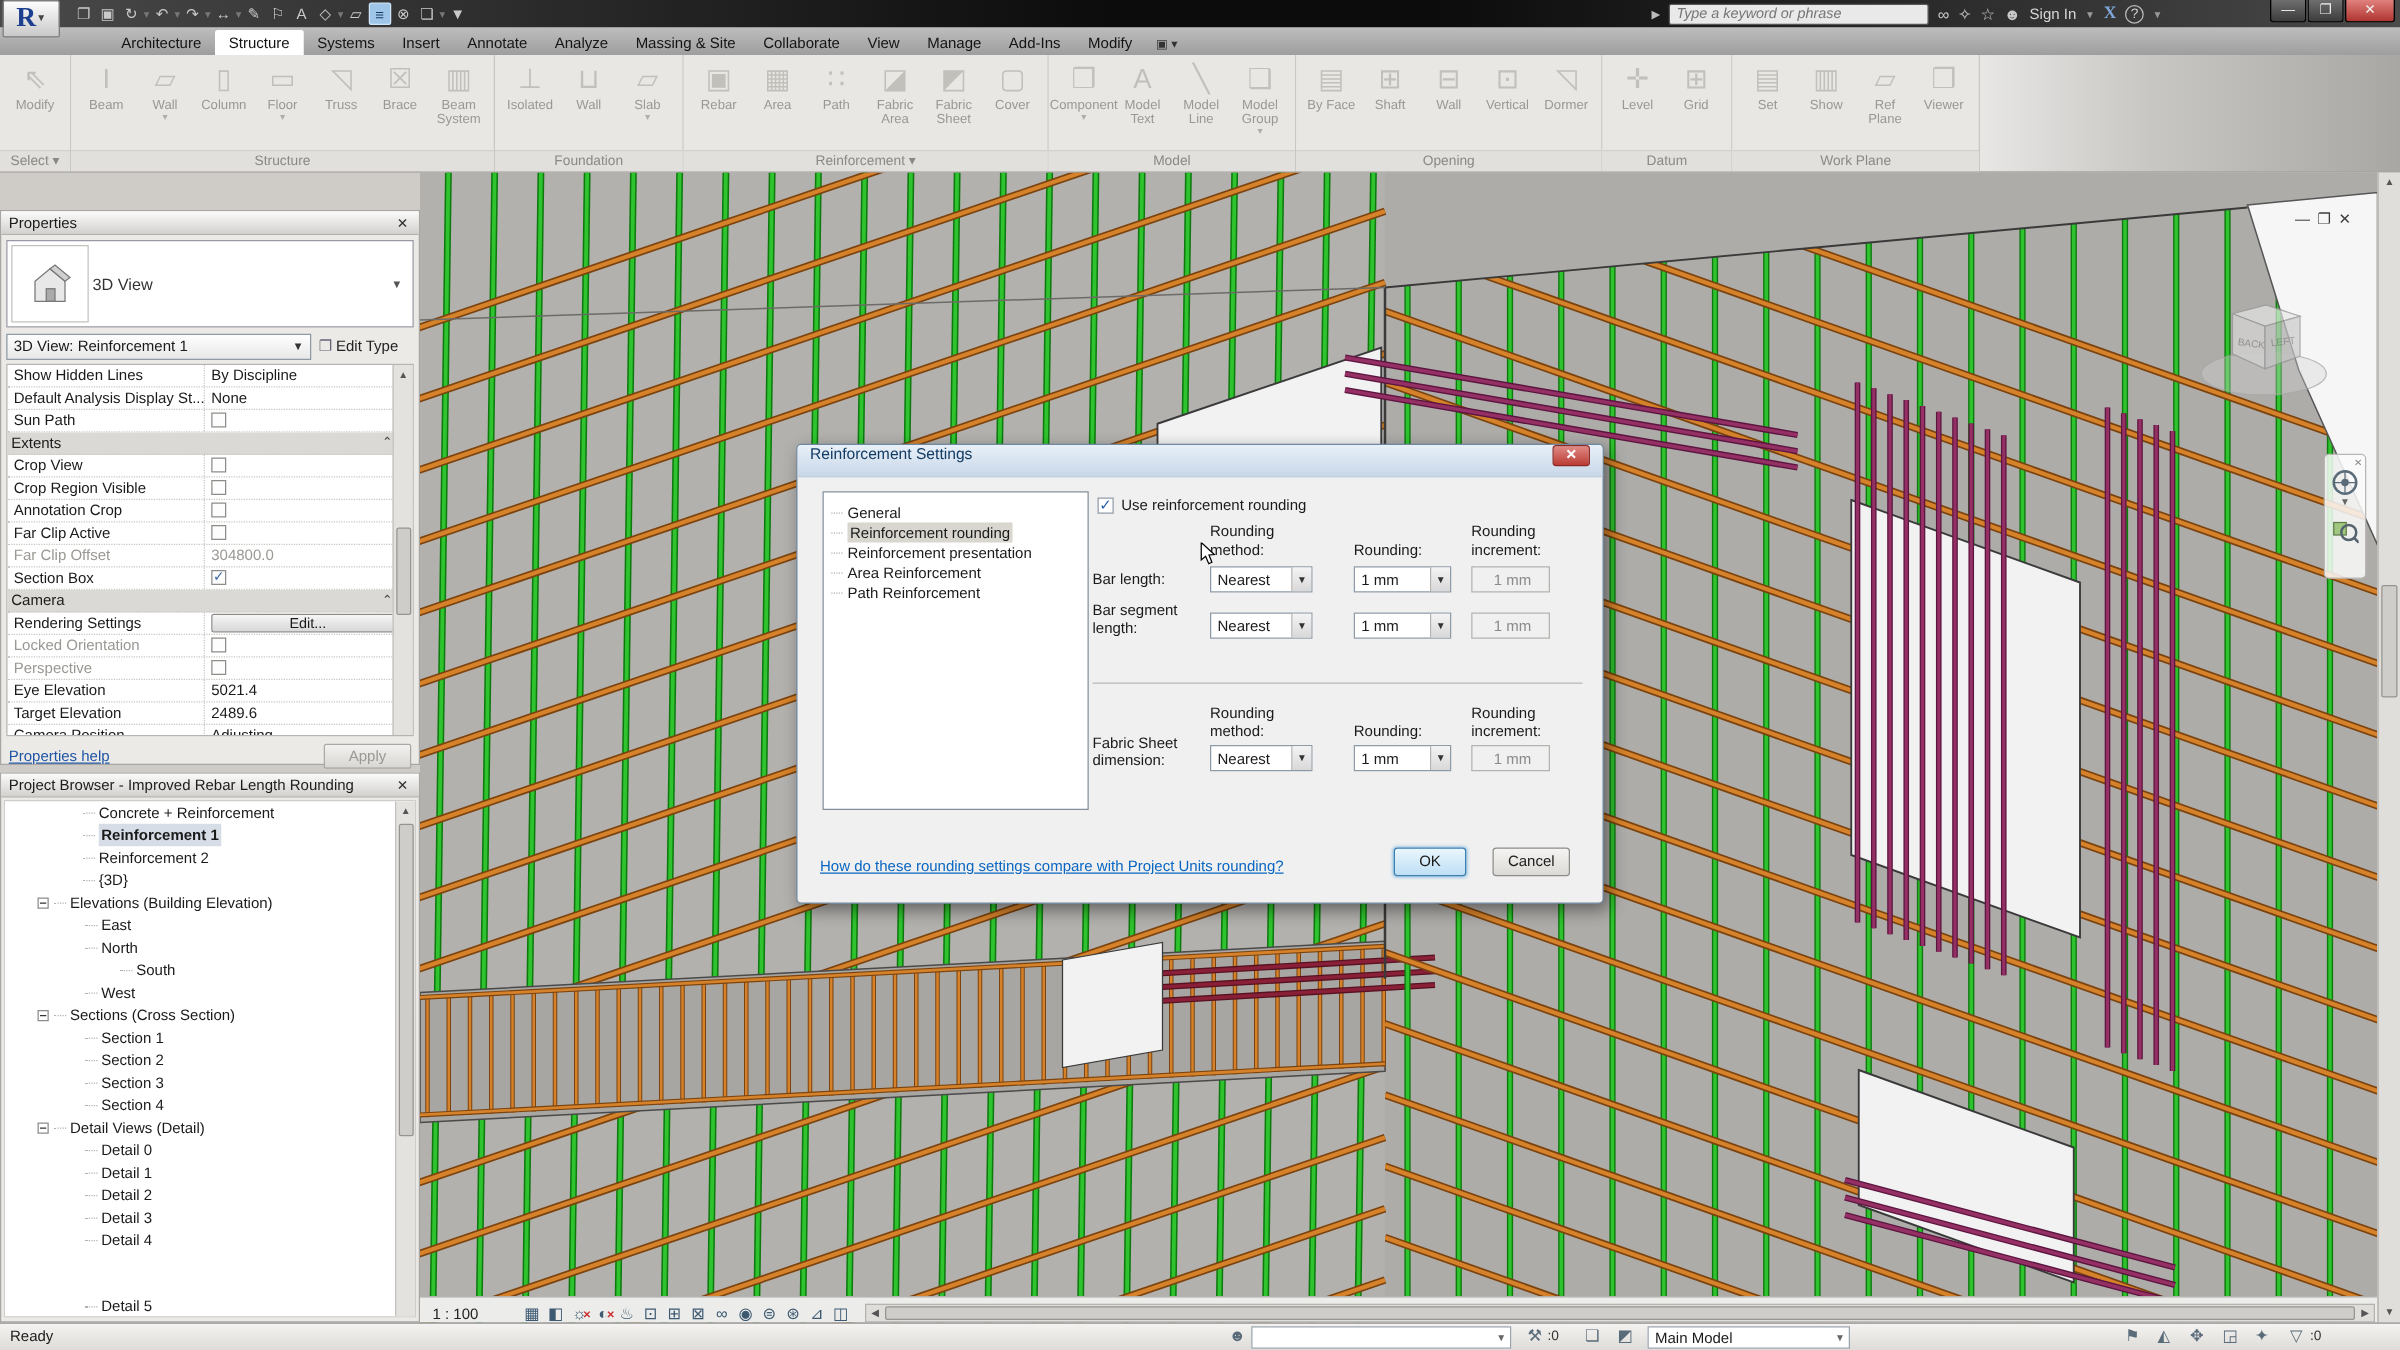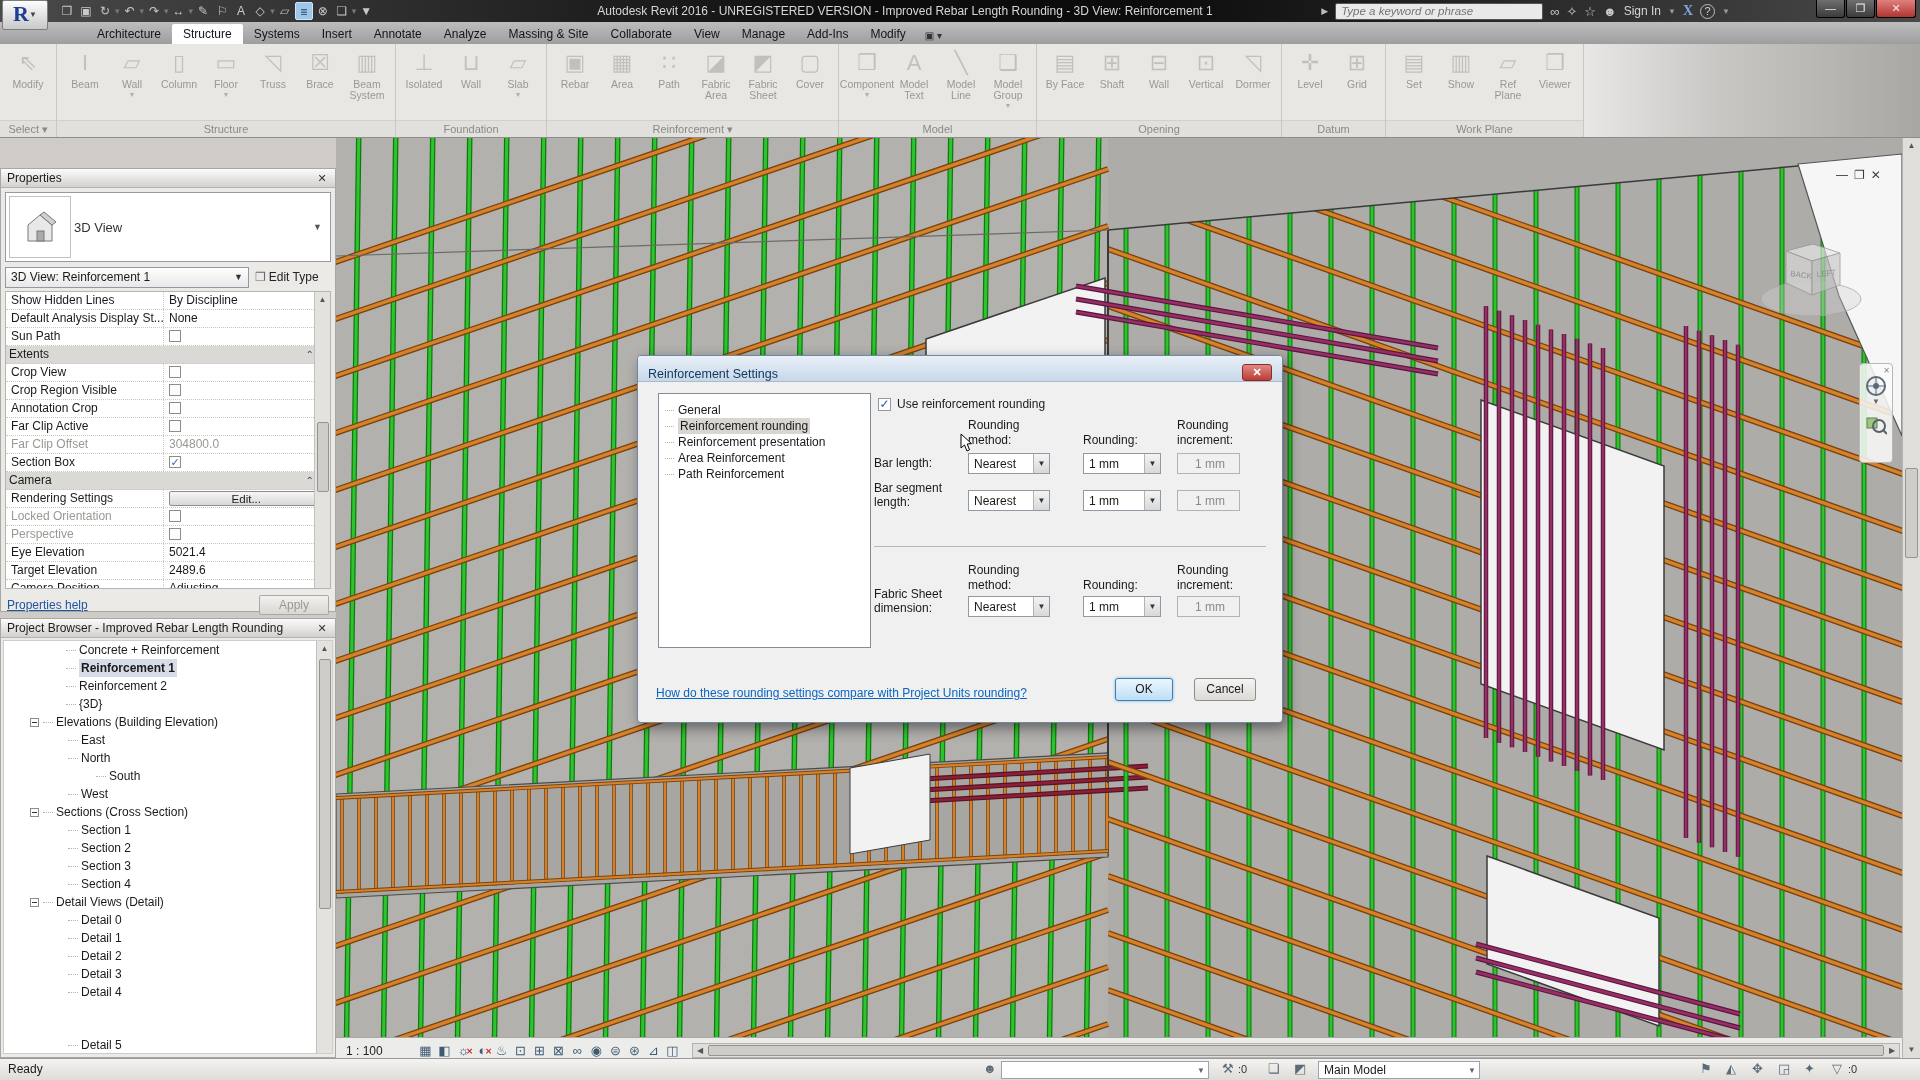--- a/index.html
+++ b/index.html
@@ -117,21 +117,21 @@
   #hscroll .thumb { flex:1; height:11px; margin:0 1px; background:#cfcdc9; border:1px solid #96948f; border-radius:2px;}
   #vscroll { position:absolute; left:1902px; top:138px; width:18px; height:920px; background:#e0deda; border-left:1px solid #b5b3af;}
   #vscroll .ar { height:16px; text-align:center; font-size:8px; color:#555; line-height:16px;}
   #vscroll .thumb { position:absolute; left:2px; top:330px; width:13px; height:90px; background:#cfcdc9; border:1px solid #96948f; border-radius:2px;}
   #vscroll .ar.bottom { position:absolute; bottom:0; width:100%; }
 
   
   #dialog { position:absolute; left:637px; top:355px; width:646px; height:368px; background:#f0f0f0;
     border:1px solid #6f87a0; border-radius:4px; box-shadow:4px 5px 14px rgba(0,0,0,.45); z-index:50;}
   #dlg-title { height:26px; background:linear-gradient(#e8f0f8,#c8d7e8); border-bottom:1px solid #a8bccf;
-    border-radius:3px 3px 0 0; display:flex; align-items:flex-end; padding:0 10px; font-size:12.5px; color:#123b63;}
+    border-radius:3px 3px 0 0; display:flex; align-items:flex-start; padding:0 10px; font-size:12.5px; color:#123b63;}
   #dlg-close { margin-left:auto; width:30px; height:17px; background:linear-gradient(#e08a85,#bb3d35); border:1px solid #8e2a24;
     border-radius:3px; color:#fff; text-align:center; line-height:15px; font-size:11px; font-weight:bold;}
   #dlg-tree { position:absolute; left:20px; top:37px; width:213px; height:255px; background:#fff; border:1px solid #828f9a; padding-top:8px;}
   .dtr { height:16px; line-height:16px; font-size:12px; padding-left:6px; white-space:nowrap; display:flex; align-items:center;}
   .dtr .stub { display:inline-block; width:9px; border-top:1px dotted #b5b3af; margin-right:4px;}
   .dtr.sel .lab { background:#d9d6cf; padding:0 2px;}
   #dlg-check-row { position:absolute; left:240px; top:41px; display:flex; align-items:center; gap:6px; font-size:12px;}
   #dlg-checkbox { width:13px; height:13px; background:#fff; border:1px solid #8e9aa5; color:#2a5db0; font-size:12px; line-height:11px; text-align:center;}
   .dlg-col-head { position:absolute; width:68px; font-size:12px; color:#1a1a1a; line-height:15px;}
   .dlg-row-label { position:absolute; width:92px; font-size:12px; line-height:14px;}
@@ -181,21 +181,20 @@
         <span class="qat-ic">A</span>
         <span class="qat-ic">◇</span>
         <span class="qat-sep">▾</span>
         <span class="qat-ic">▱</span>
         <span class="qat-ic hl">≡</span>
         <span class="qat-ic">⊗</span>
         <span class="qat-ic">❏</span>
         <span class="qat-sep">▾</span>
         <span class="qat-ic">▼</span>
       </div>
-    <div id="title-text">Autodesk Revit 2016 - UNREGISTERED VERSION -   Improved Rebar Length Rounding - 3D View: Reinforcement 1</div>
     <div id="infocenter">
       <span id="ic-collapse">▶</span>
       <input id="search-input" placeholder="Type a keyword or phrase" style="">
       <span class="ic-ic">∞</span>
       <span class="ic-ic">✧</span>
       <span class="ic-ic">☆</span>
       <span class="ic-ic">☻</span>
       <span id="ic-signin">Sign In</span>
       <span class="ic-dd">▼</span>
       <span id="ic-x">X</span>

